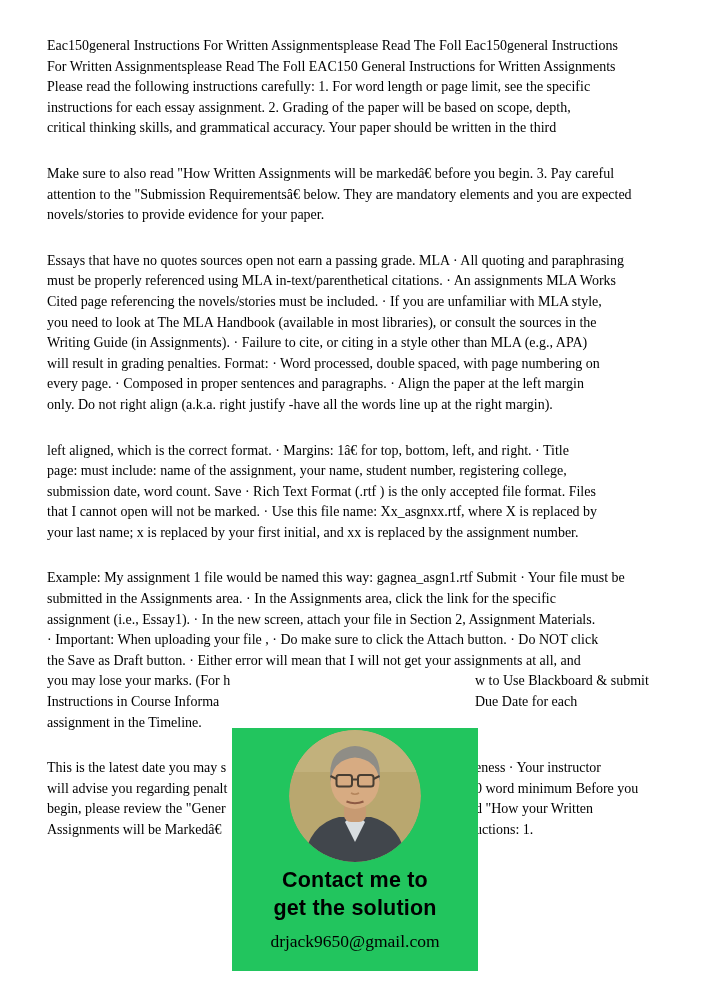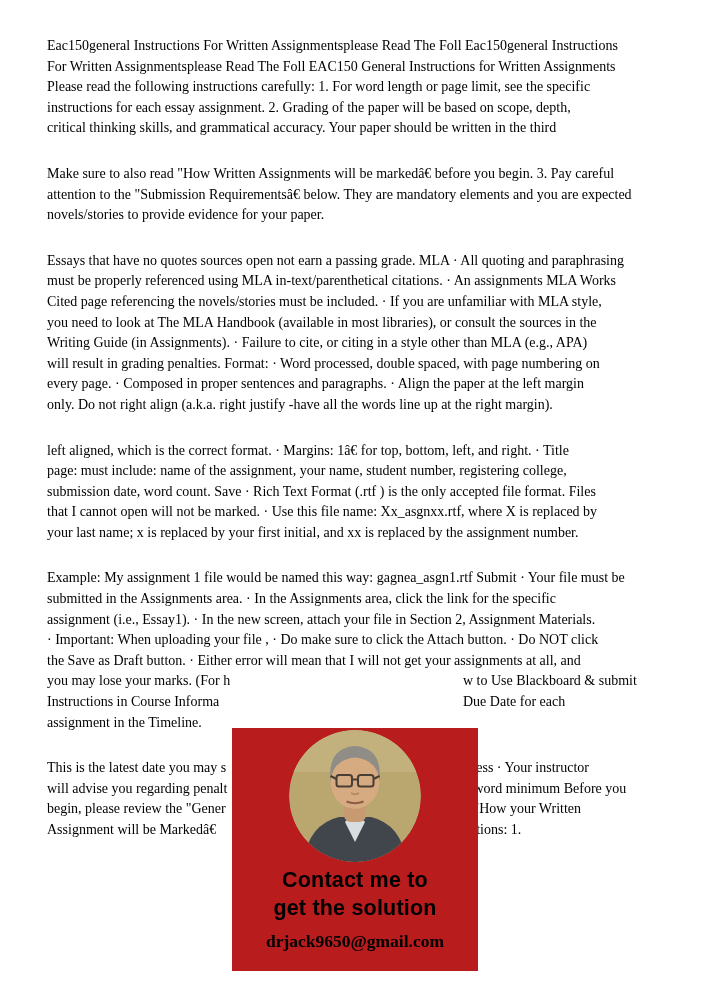--- a/index.html
+++ b/index.html
@@ -18,21 +18,21 @@
     width:614px;
     font-size:14px;
   }
   .para { margin-bottom:25px; }
   .line {
     position:relative;
     white-space:nowrap;
     height:20.6px;
     line-height:20.6px;
   }
-  .right-frag { position:absolute; left:416px; top:0; }
+  .right-frag { position:absolute; left:428px; top:0; }
   .overlay-card {
     position:absolute;
     left:232px;
     top:728px;
     width:246px;
     height:243px;
     text-align:center;
   }
   .portrait {
     display:block;
@@ -44,21 +44,21 @@
   .contact-line {
     font-family:"Liberation Sans", sans-serif;
     font-weight:700;
     font-size:21.5px;
     line-height:28px;
     letter-spacing:0.2px;
     color:#000;
   }
   .contact-email {
     font-family:"Liberation Serif", serif;
-    font-weight:700;
+    font-weight:400;
     font-size:17.5px;
     line-height:24px;
     margin-top:7px;
     color:#000;
   }
 </style>
 </head>
 <body style="background: rgb(255, 255, 255);">
 
 <div class="doc">
@@ -98,25 +98,25 @@
       <div class="line">· Important: When uploading your file , · Do make sure to click the Attach button. · Do NOT click</div>
       <div class="line">the Save as Draft button. · Either error will mean that I will not get your assignments at all, and</div>
       <div class="line"><span>you may lose your marks. (For h</span><span class="right-frag">w to Use Blackboard &amp; submit</span></div>
       <div class="line"><span>Instructions in Course Informa</span><span class="right-frag">Due Date for each</span></div>
       <div class="line">assignment in the Timeline.</div>
     </div>
     <div class="para">
       <div class="line"><span>This is the latest date you may s</span><span class="right-frag">eness · Your instructor</span></div>
       <div class="line"><span>will advise you regarding penalt</span><span class="right-frag">0 word minimum Before you</span></div>
       <div class="line"><span>begin, please review the "Gener</span><span class="right-frag">d "How your Written</span></div>
-      <div class="line"><span>Assignment will be Markedâ€</span><span class="right-frag">uctions: 1.</span></div>
+      <div class="line"><span>Assignments will be Markedâ€</span><span class="right-frag">uctions: 1.</span></div>
     </div>
   </div>
 
-<div class="overlay-card" style="background: #b91c1c;">
+<div class="overlay-card" style="background: #22c55e;">
   <svg class="portrait" viewBox="0 0 132 132" aria-hidden="true">
     <defs>
       <clipPath id="pc">
           <circle cx="66" cy="66" r="66"></circle>
         </clipPath>
     </defs>
     <g clip-path="url(#pc)">
       <rect width="132" height="132" fill="#b9a76f"></rect>
       <rect width="132" height="42" fill="#c2b17c"></rect>
       <path d="M14 132 Q20 94 50 87 L82 87 Q112 94 118 132 Z" fill="#41464c"></path>

